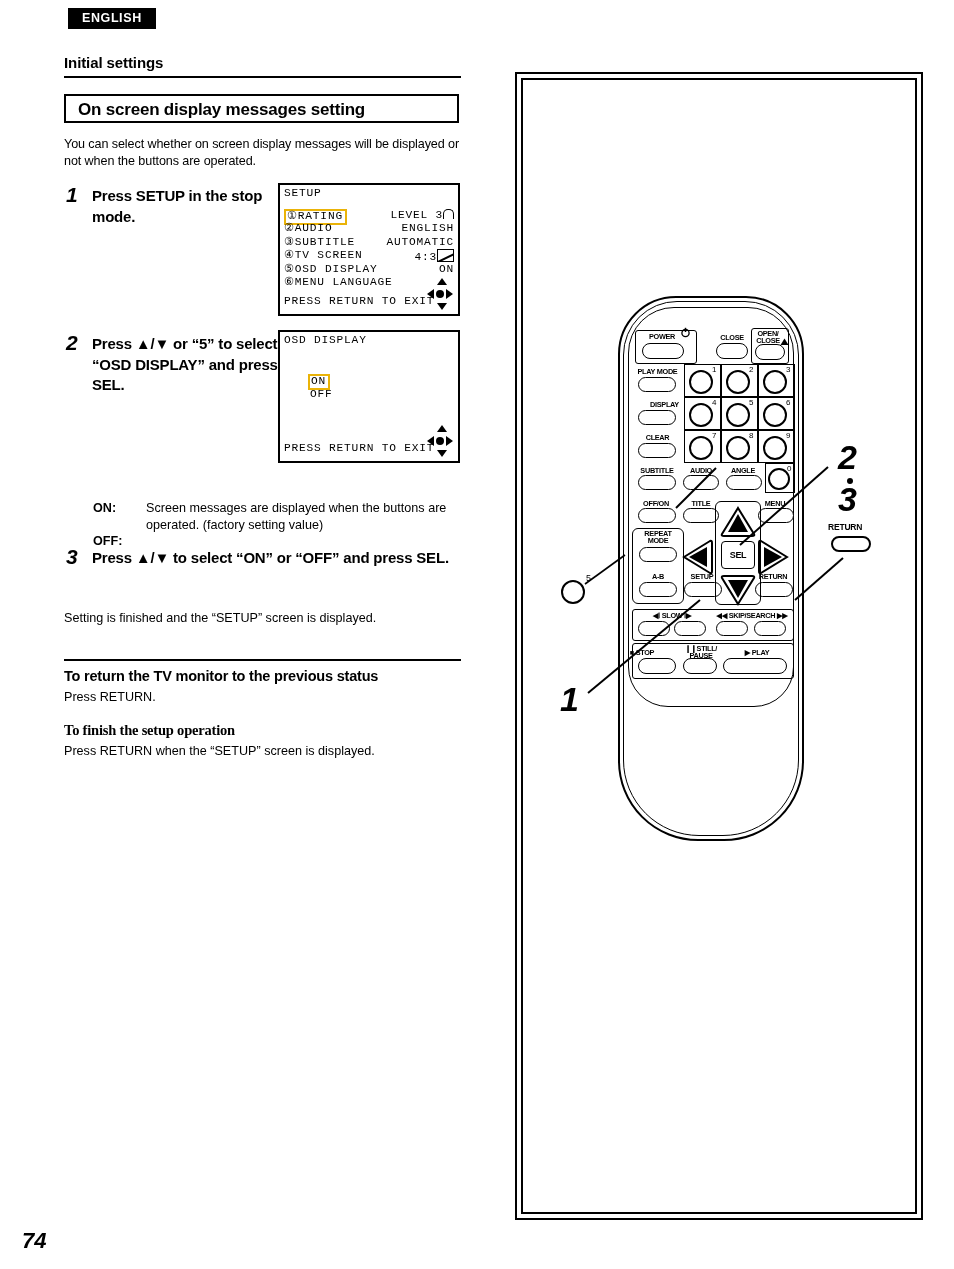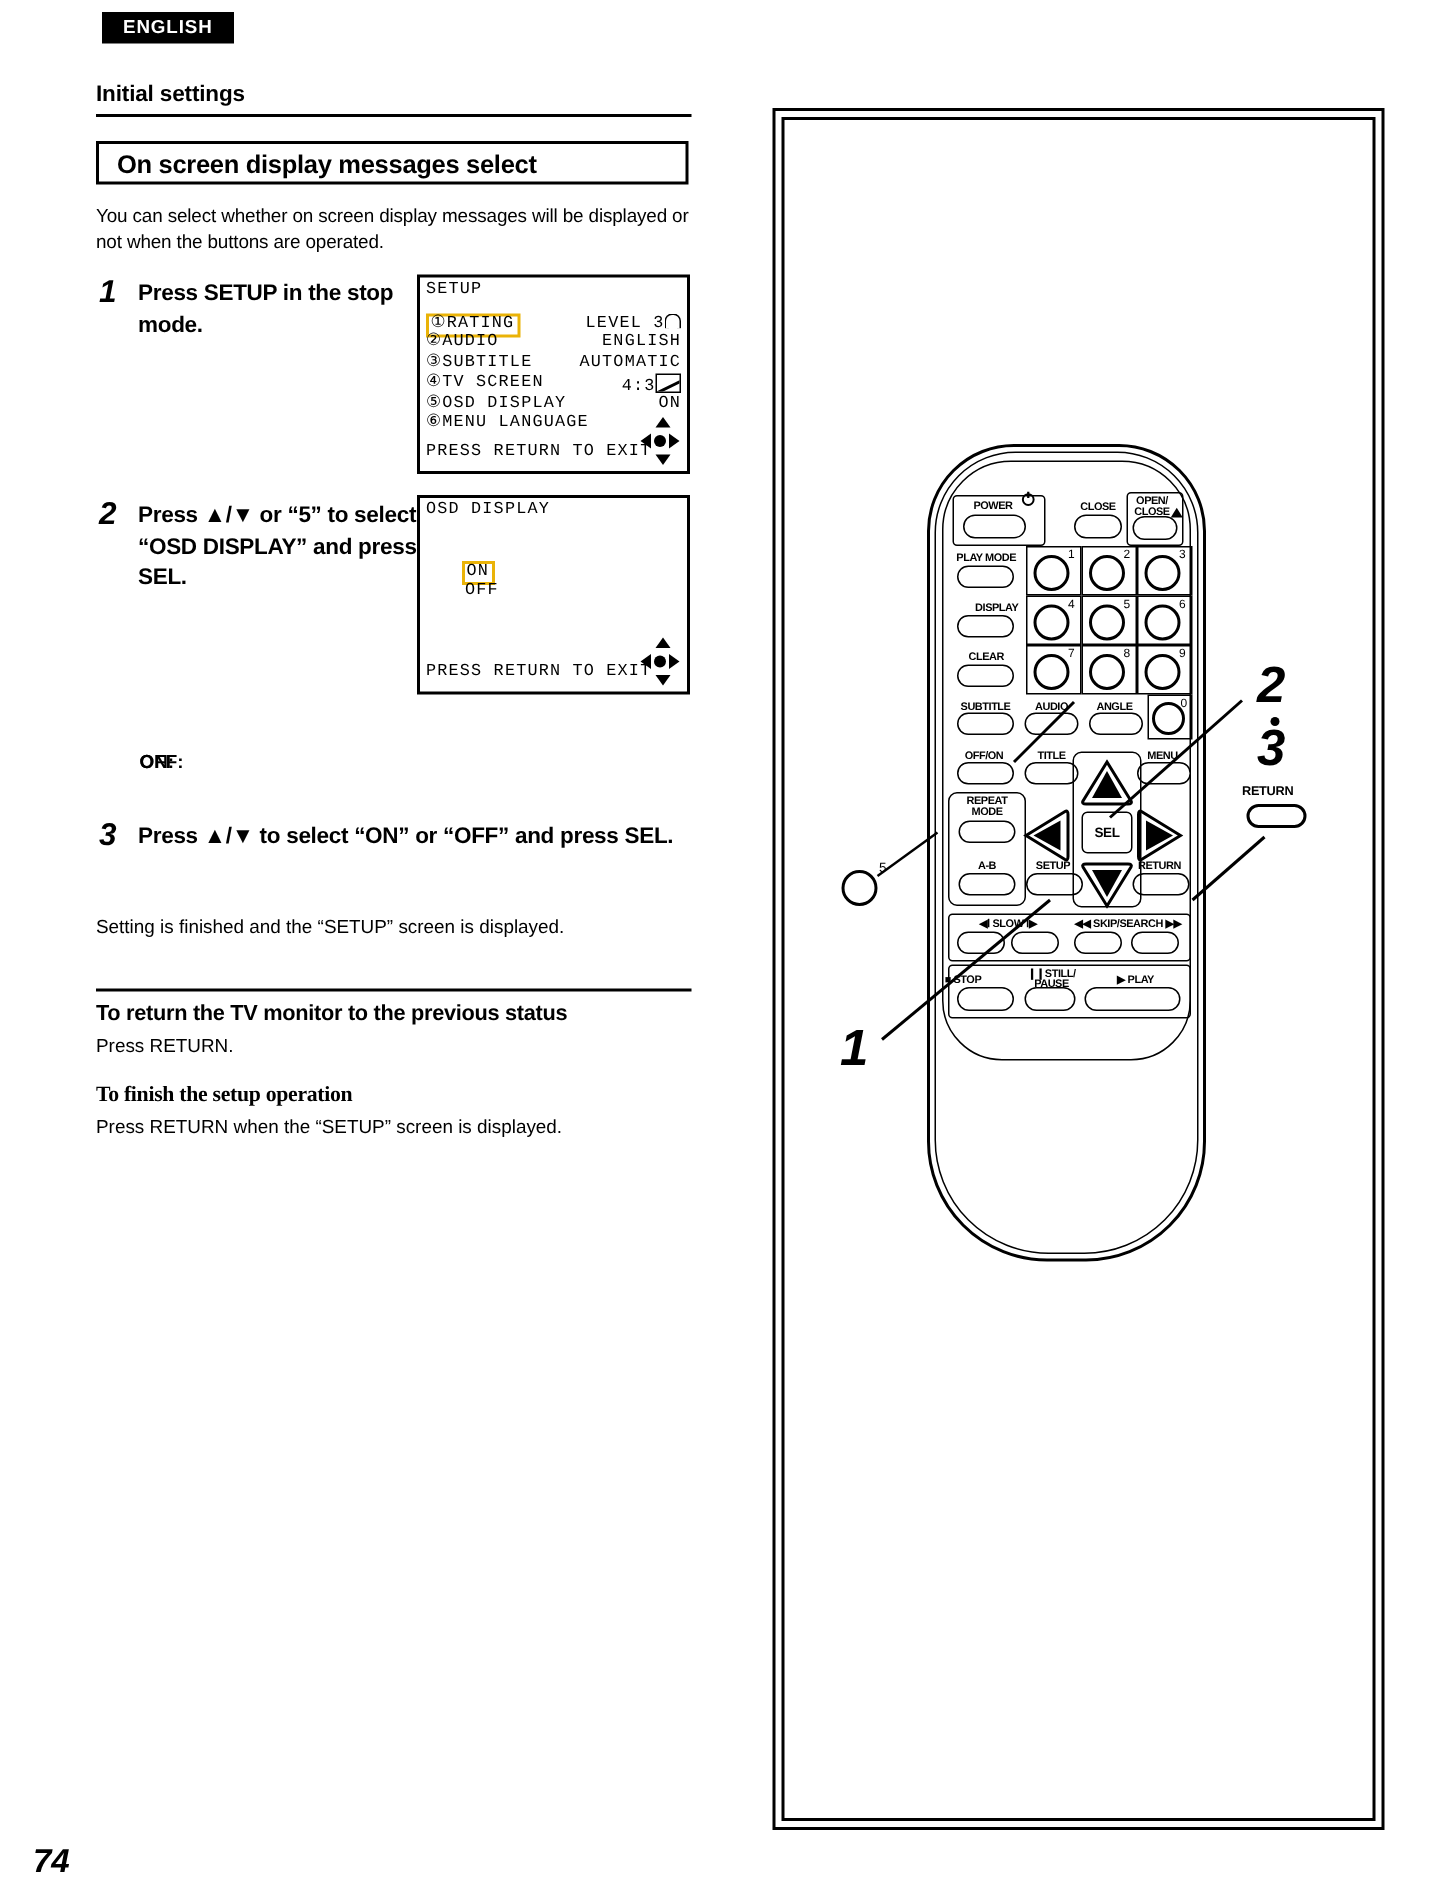--- a/index.html
+++ b/index.html
@@ -455,34 +455,35 @@
 </style>
 </head>
 <body>
 
 <div id="english-tag">ENGLISH</div>
 
 <div id="initial-settings-heading">Initial settings</div>
 <div id="initial-settings-rule"></div>
 
 <div id="section-title-box">
-  <div id="section-title-text">On screen display messages select</div>
+  <div id="section-title-text">On screen display messages setting</div>
 </div>
 
 <div id="intro-paragraph">You can select whether on screen display messages will be displayed or not when the buttons are operated.</div>
 
 <div class="step-number" id="step1-number">1</div>
 <div class="step-text" id="step1-text">Press SETUP in the stop mode.</div>
 
 <div class="step-number" id="step2-number">2</div>
 <div class="step-text" id="step2-text">Press ▲/▼ or “5” to select “OSD DISPLAY” and press SEL.</div>
 
 <div id="onoff-block">
   <div class="def-row">
     <span class="def-term">ON:</span>
+    <span class="def-desc">Screen messages are displayed when the buttons are operated. (factory setting value)</span>
   </div>
   <div class="def-row">
     <span class="def-term">OFF:</span>
   </div>
 </div>
 
 <div class="step-number" id="step3-number">3</div>
 <div class="step-text" id="step3-text">Press ▲/▼ to select “ON” or “OFF” and press SEL.</div>
 
 <div id="step3-note">Setting is finished and the “SETUP” screen is displayed.</div>

